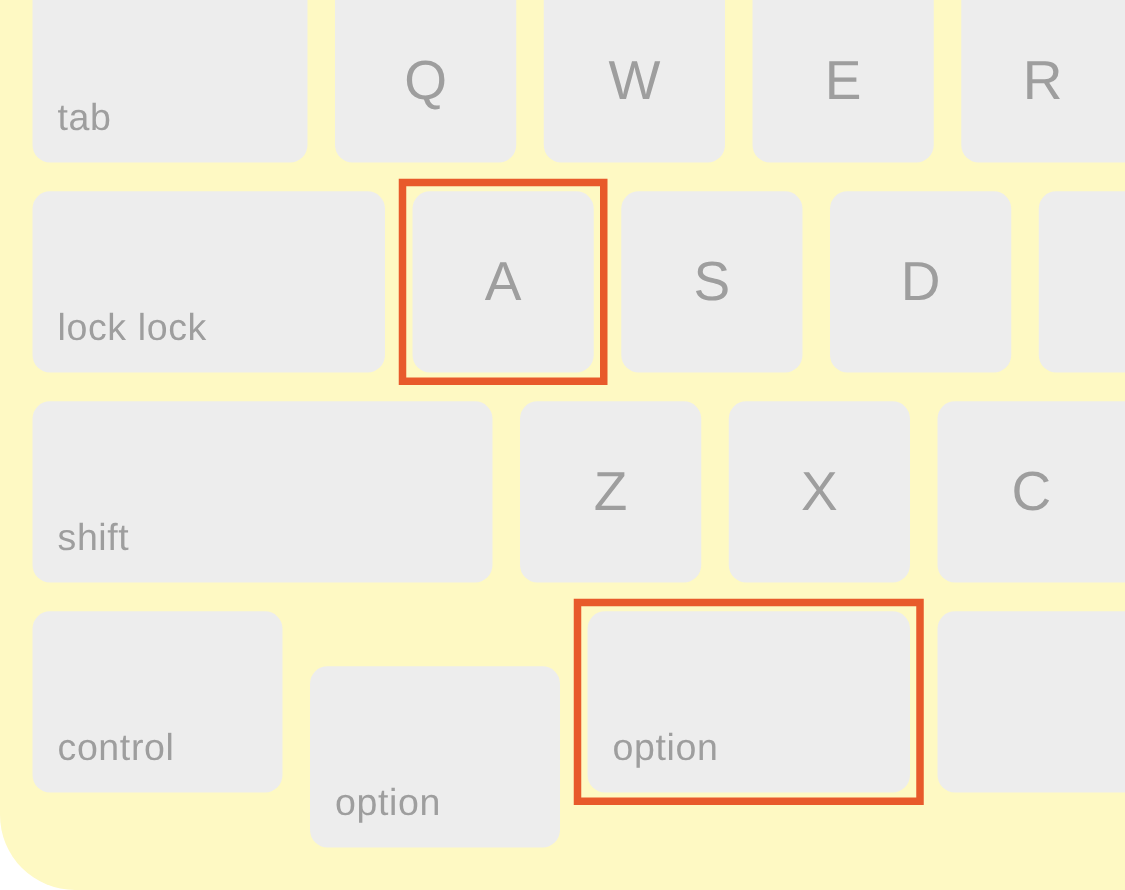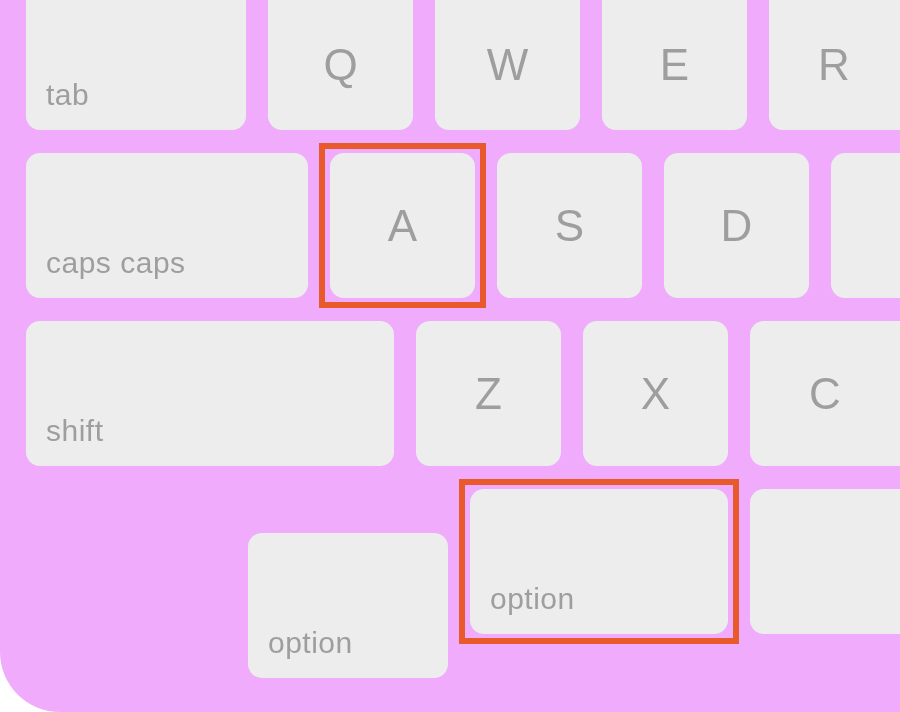--- a/index.html
+++ b/index.html
@@ -14,21 +14,21 @@
       font-family: -apple-system, BlinkMacSystemFont, "Segoe UI", Arial, sans-serif;
       overflow: hidden;
       position: relative;
     }
     .keyboard {
       position: absolute;
       top: 0;
       left: 0;
       width: 900px;
       height: 712px;
-      background: #f0abfc;
+      background: #fef9c3;
       border-bottom-left-radius: 60px;
       text-align: right;
     }
     .key {
       position: absolute;
       background: #ededed;
       border-radius: 14px;
       color: #9e9e9e;
       font-weight: 400;
     }
@@ -76,21 +76,21 @@
     <span class="label-center">W</span>
   </div>
   <div class="key partial-top" style="left:602px; top:0px; width:145px; height:130px;">
     <span class="label-center">E</span>
   </div>
   <div class="key partial-top partial-right" style="left:769px; top:0px; width:131px; height:130px;">
     <span class="label-center" style="left:65px;">R</span>
   </div>
 
   <div class="key" style="left:26px; top:153px; width:282px; height:145px;">
-    <span class="label-bottom-left">caps caps</span>
+    <span class="label-bottom-left">lock lock</span>
   </div>
   <div class="key" style="left:330px; top:153px; width:145px; height:145px;">
     <span class="label-center">A</span>
   </div>
   <div class="key" style="left:497px; top:153px; width:145px; height:145px;">
     <span class="label-center">S</span>
   </div>
   <div class="key" style="left:664px; top:153px; width:145px; height:145px;">
     <span class="label-center">D</span>
   </div>
@@ -102,20 +102,23 @@
   <div class="key" style="left:416px; top:321px; width:145px; height:145px;">
     <span class="label-center">Z</span>
   </div>
   <div class="key" style="left:583px; top:321px; width:145px; height:145px;">
     <span class="label-center">X</span>
   </div>
   <div class="key partial-right" style="left:750px; top:321px; width:150px; height:145px;">
     <span class="label-center" style="left:75px;">C</span>
   </div>
 
+  <div class="key" style="left:26px; top:489px; width:200px; height:145px;">
+    <span class="label-bottom-left">control</span>
+  </div>
   <div class="key" style="left:248px; top:489px; width:200px; height:145px;margin-top:44px;">
     <span class="label-bottom-left">option</span>
   </div>
   <div class="key" style="left:470px; top:489px; width:258px; height:145px;">
     <span class="label-bottom-left">option</span>
   </div>
   <div class="key partial-right" style="left:750px; top:489px; width:150px; height:145px;"></div>
 
   <div class="highlight" style="left:319px; top:143px; width:167px; height:165px;"></div>
   <div class="highlight" style="left:459px; top:479px; width:280px; height:165px;"></div>

